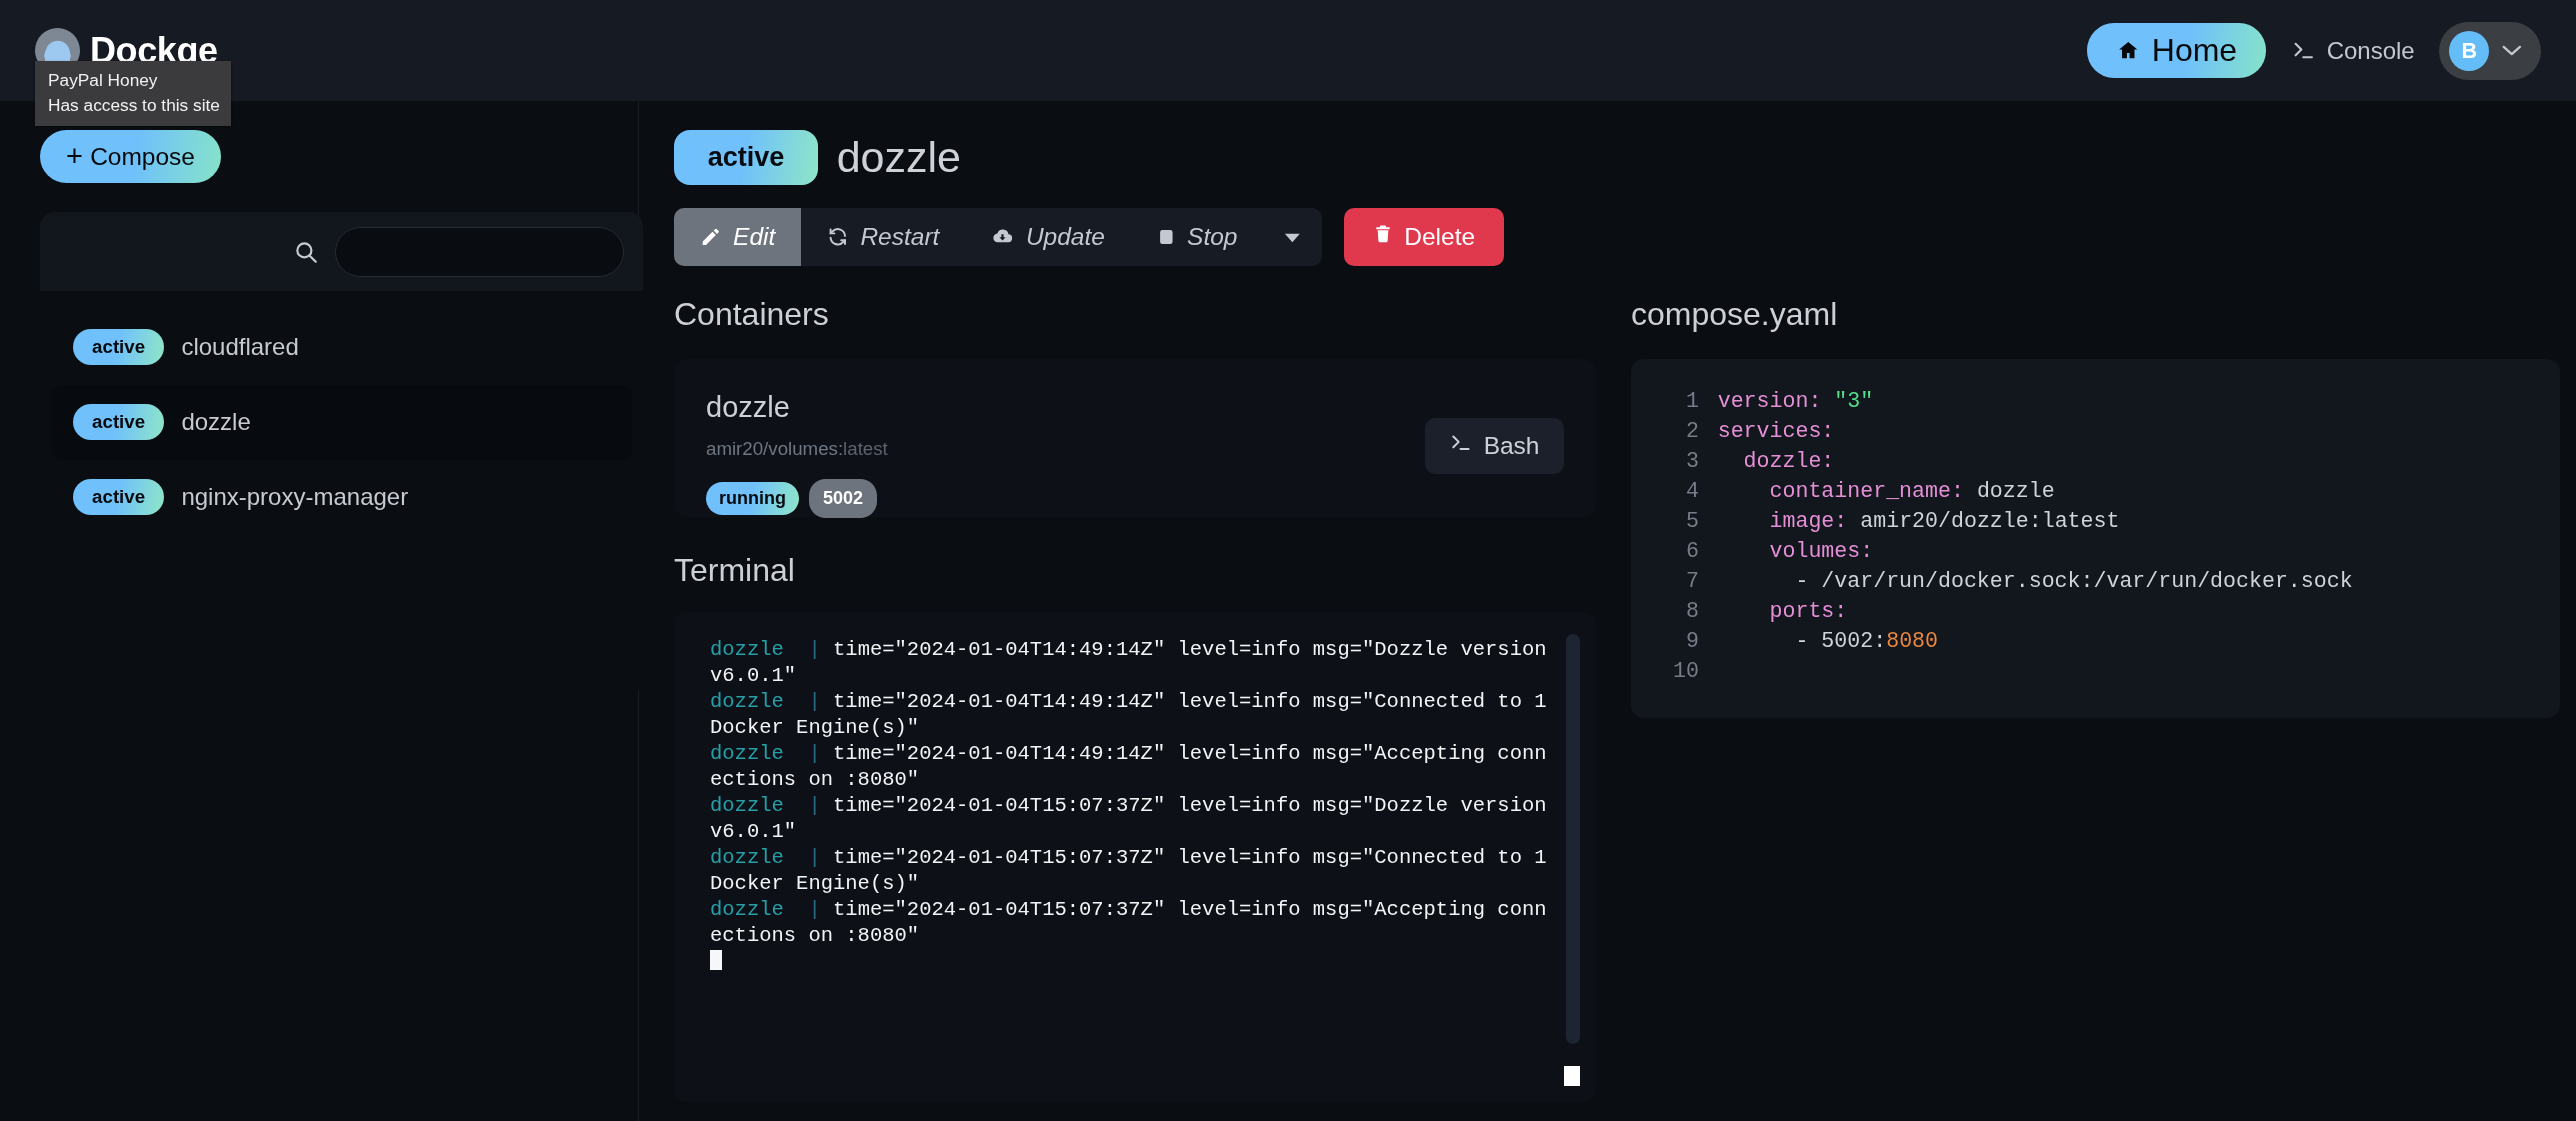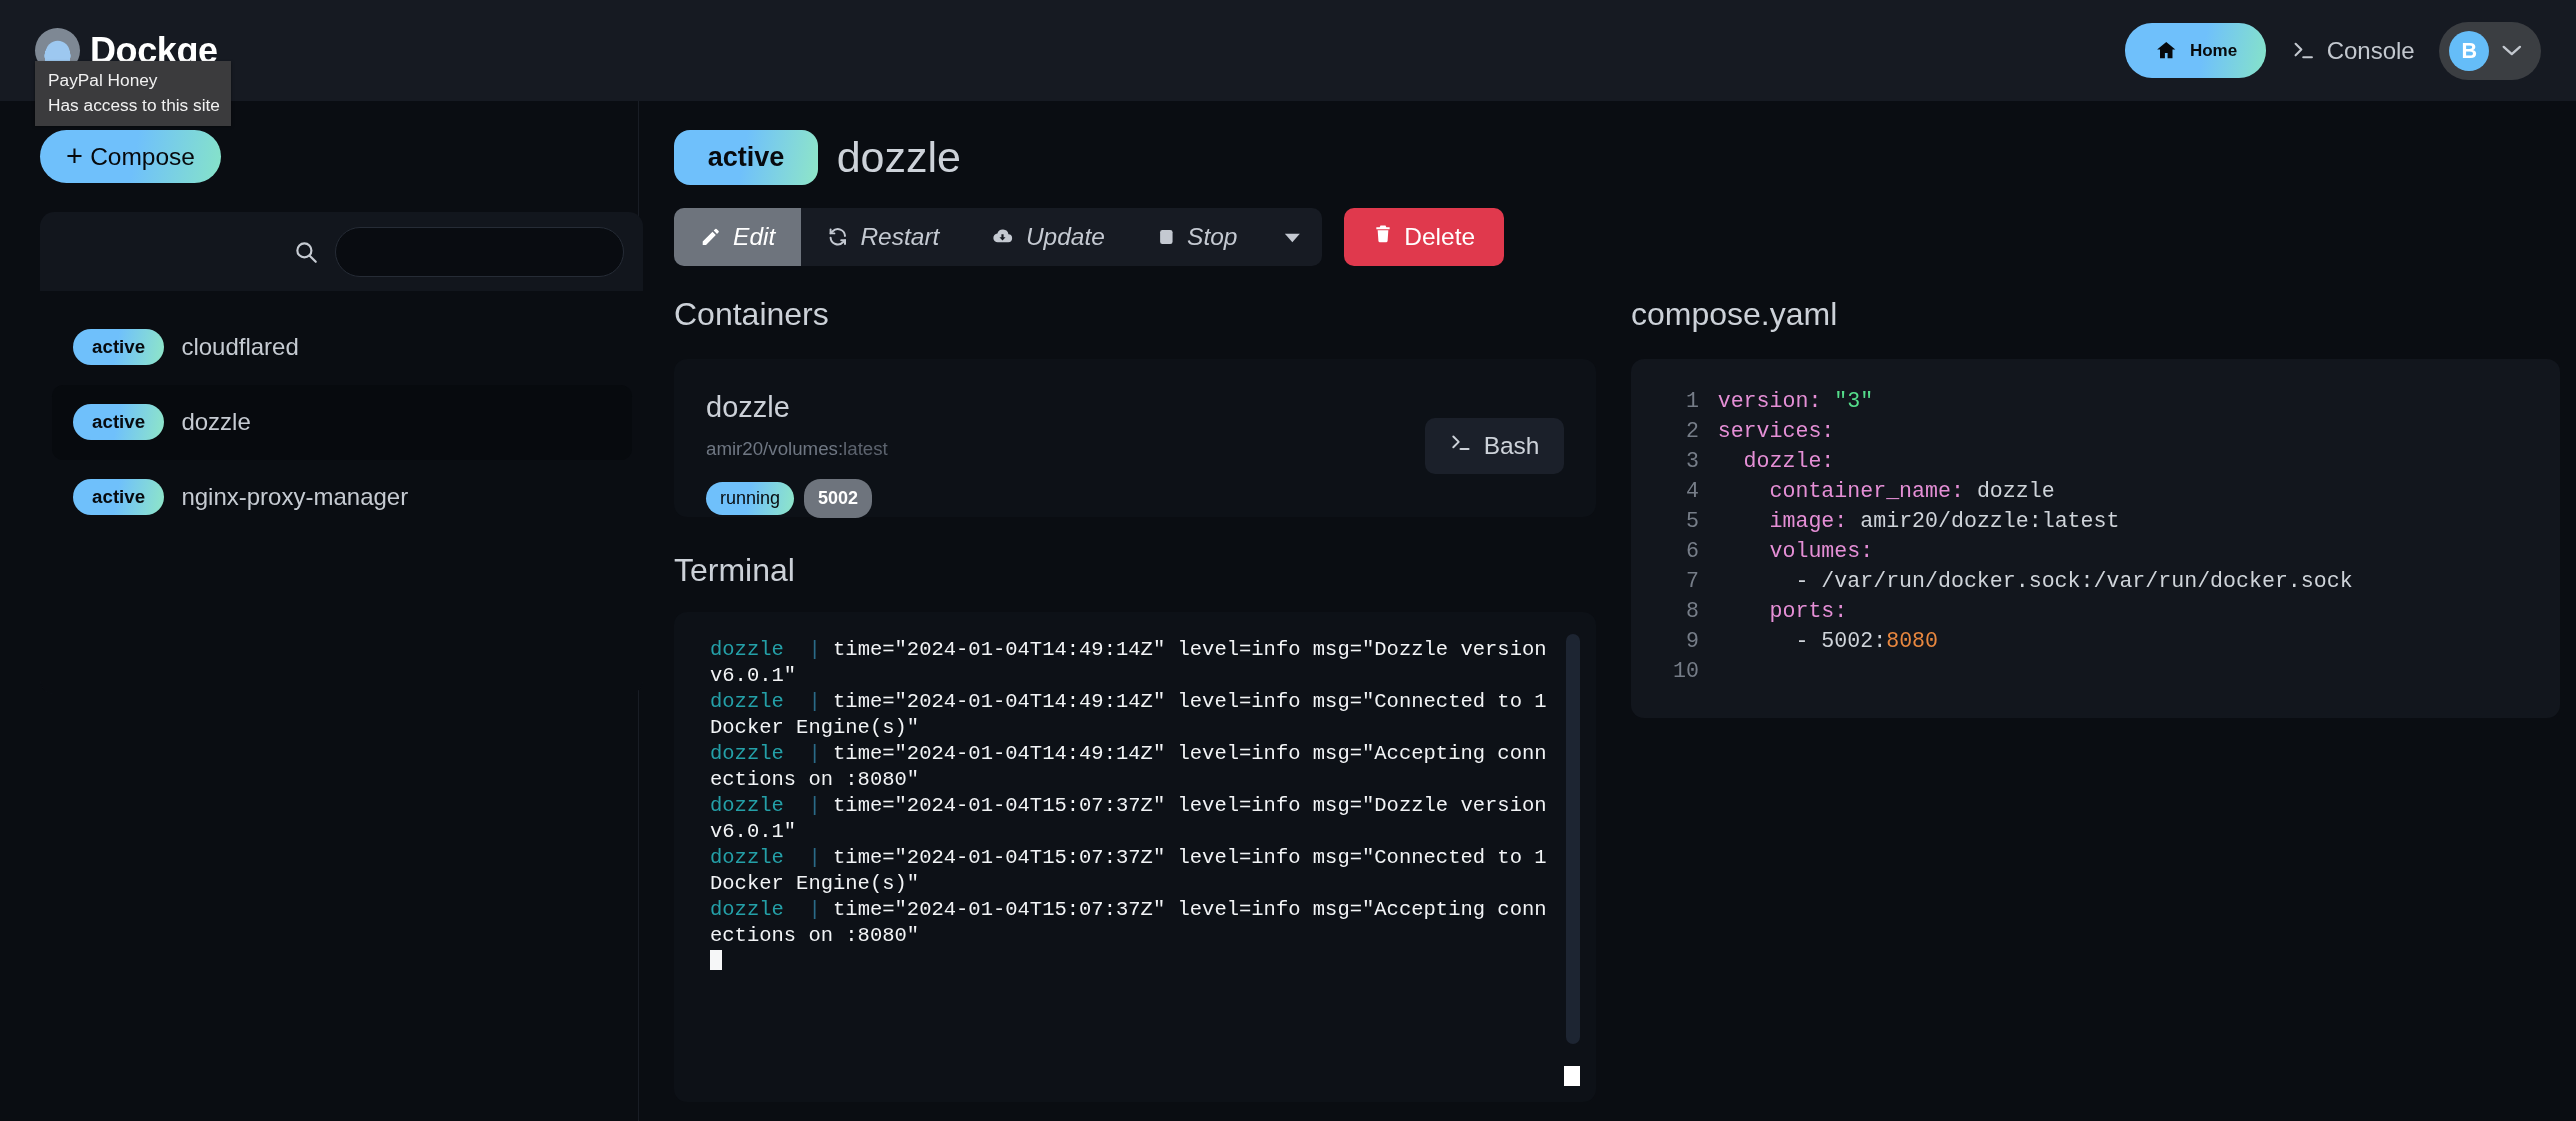--- a/index.html
+++ b/index.html
@@ -50,21 +50,21 @@
 
   .topbar-right {
     margin-left: auto;
     display: flex; align-items: center; gap: 24.5px;
   }
   .btn-home {
     display: flex; align-items: center; gap: 11.5px;
     height: 55px; padding: 0 29px;
     border-radius: 27px;
     background: linear-gradient(100deg, #6fc0fb 0%, #6fc0fb 55%, #86e3c8 100%);
-    color: #07090c; font-size: 17px; font-weight: 700;
+    color: #07090c; font-size: 32px; font-weight: 400;
     cursor: pointer; border: none;
   }
   .home-ico { width: 24.5px; height: 23px; display:block; }
   .console-link {
     display: flex; align-items: center; gap: 11.5px;
     color: #c3c8cf; font-size: 24px; cursor: pointer;
   }
   .console-ico { width: 24.5px; height: 23px; display:block; }
   .userchip {
     display: flex; align-items: center; gap: 11.5px;
@@ -186,21 +186,21 @@
     height: 158px;
   }
   .cc-name { font-size: 29px; color: #ccd1d8; }
   .cc-image { margin-top: 14.4px; font-size: 18.7px; color: #6f7783; }
   .cc-image .tag { color: #5c636e; }
   .cc-badges { margin-top: 18.7px; display: flex; gap: 10px; align-items: center; }
   .pill-running {
     display: inline-flex; align-items: center; justify-content: center;
     min-width: 88px; height: 33px; padding: 0 13px; border-radius: 16.6px;
     background: linear-gradient(100deg, #6fc0fb 0%, #6fc0fb 48%, #8fe6c7 100%);
-    color: #070a0e; font-size: 18px; font-weight: 400;
+    color: #070a0e; font-size: 18px; font-weight: 700;
   }
   .pill-port {
     display: inline-flex; align-items: center; justify-content: center;
     min-width: 68px; height: 39px; padding: 0 13px; border-radius: 16.6px;
     background: #6e747d; color: #ffffff; font-size: 18px; font-weight: 700;
   }
   .btn-bash {
     position: absolute; right: 32px; top: 59px;
     display: flex; align-items: center; gap: 11.5px;
     height: 56px; padding: 0 24.5px;

